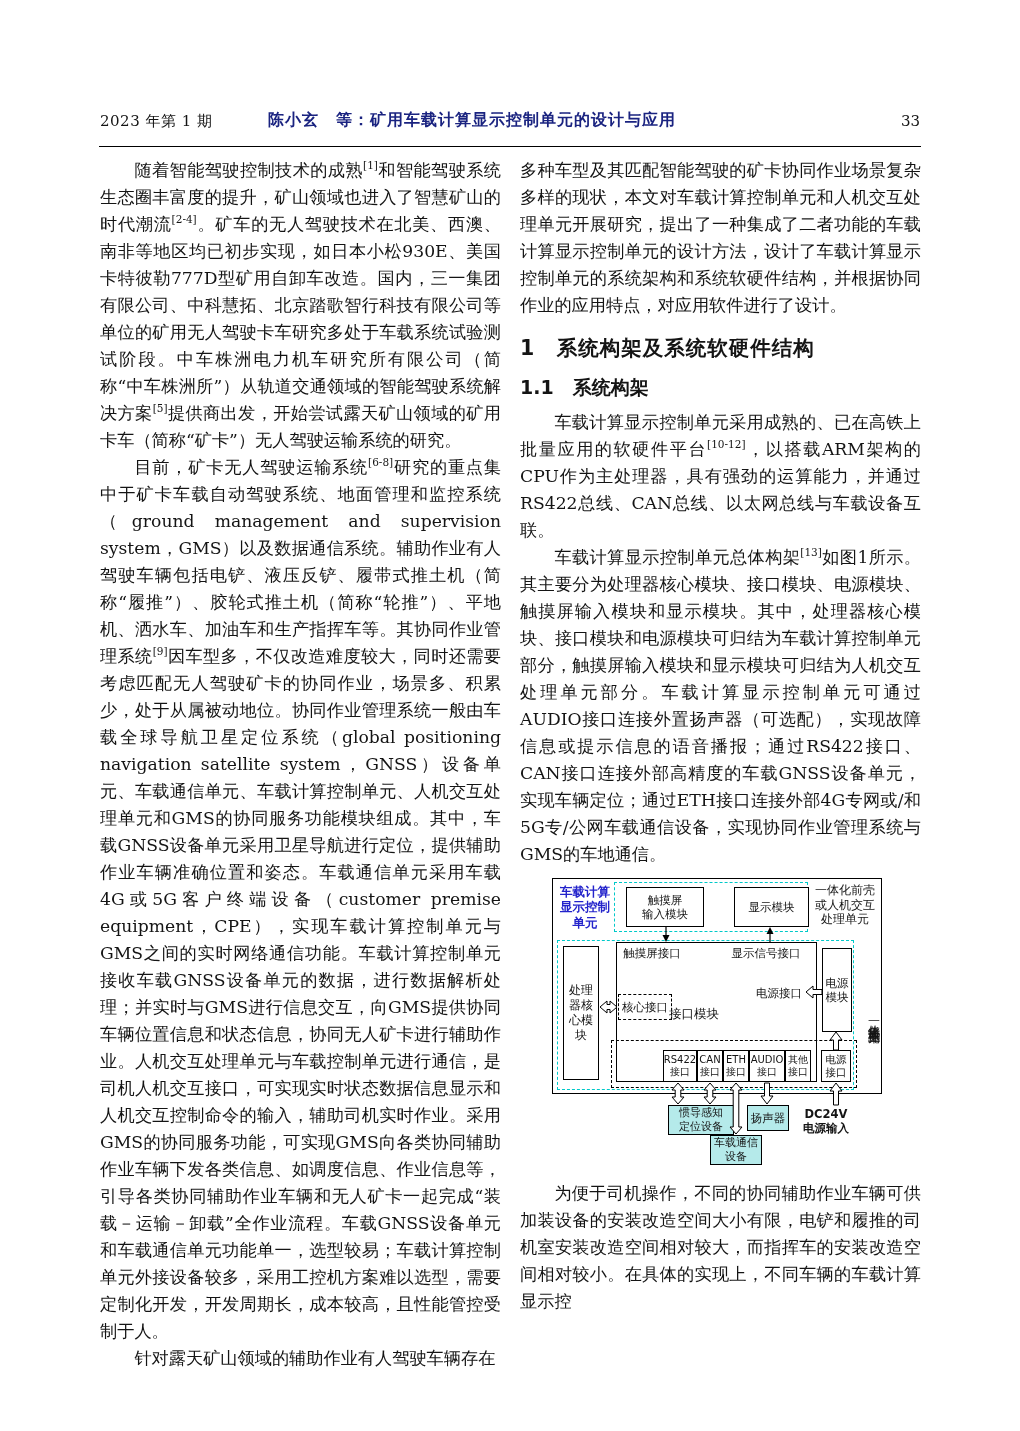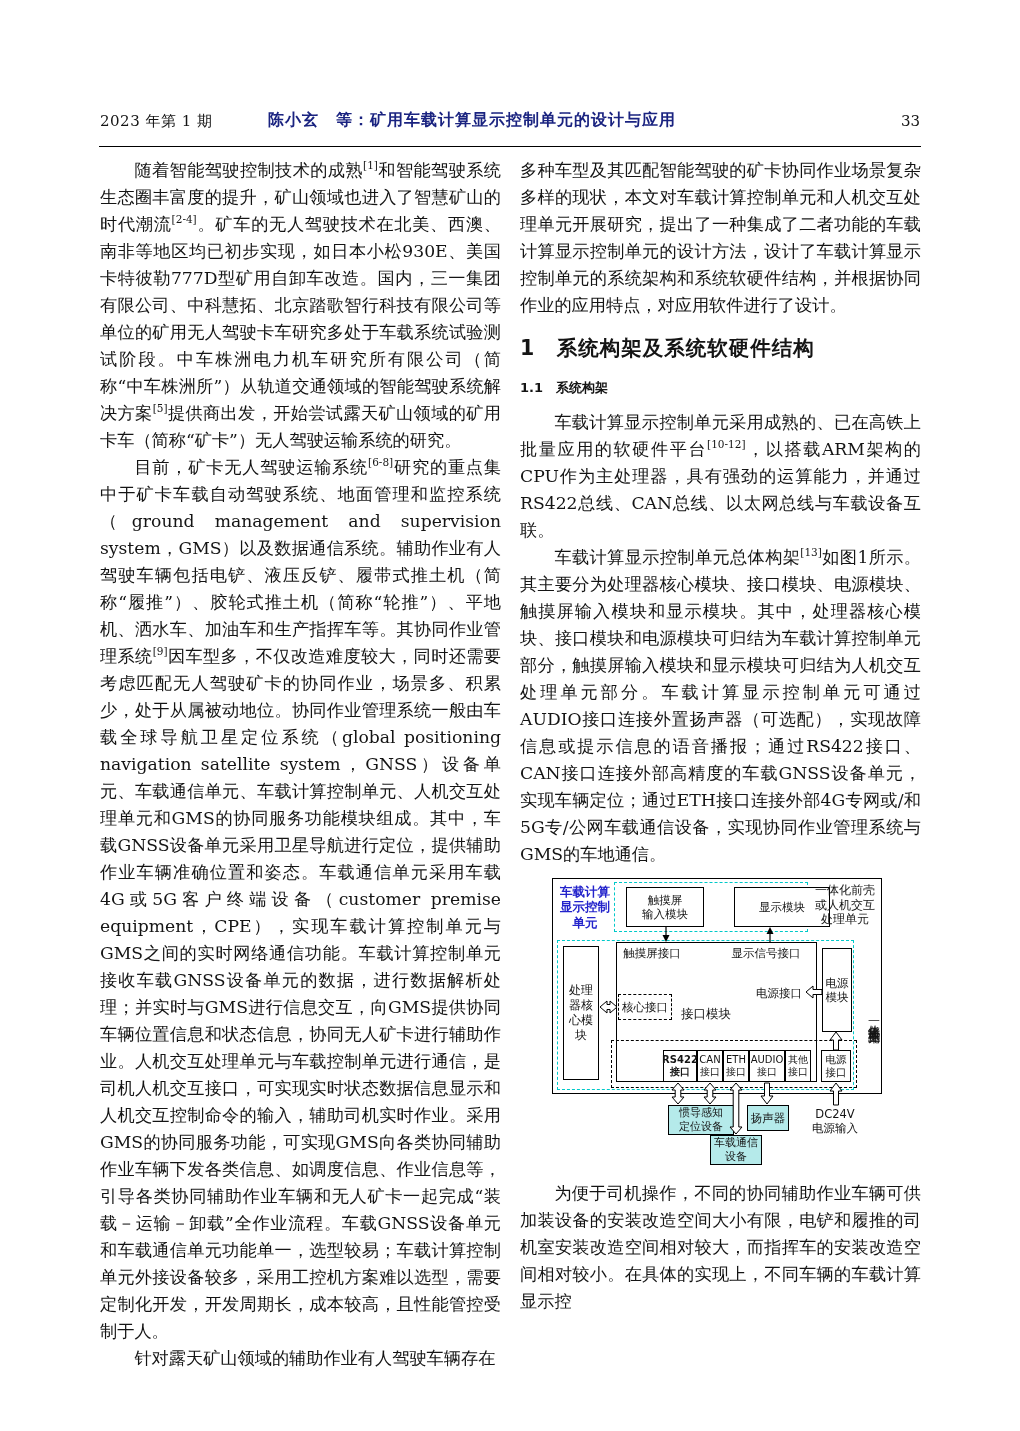--- a/index.html
+++ b/index.html
@@ -19,21 +19,21 @@
     text-align:justify;text-justify:inter-ideograph;}
   .col-left{left:100px;}
   .col-right{left:520px;}
   .col p{margin:0;text-indent:2em;}
   .col p.noindent{text-indent:0;}
   sup{font-size:10.5px;line-height:0;}
   h2.sec{font-family:"DejaVu Sans","Liberation Sans",sans-serif;font-weight:bold;
     font-size:20.5px;margin:0 0 15px 0;text-indent:0;text-align:left;letter-spacing:1px;}
   h2.sec1{margin:16px 0 12px 0;}
   h3.subsec{font-family:"DejaVu Sans","Liberation Sans",sans-serif;font-weight:bold;
-    font-size:13px;margin:6px 0 8px 0;text-align:left;}
+    font-size:19px;margin:6px 0 8px 0;text-align:left;}
   
   .fig-wrap{position:relative;width:340px;height:302px;margin:6px 0 4px 30px;
     font-family:"DejaVu Sans","Liberation Sans",sans-serif;}
   .fb{position:absolute;box-sizing:border-box;background:#fff;border:1.4px solid #000;
     display:flex;align-items:center;justify-content:center;text-align:center;
     white-space:pre-line;line-height:1.25;}
   .nofill{background:transparent;}
   .lbl{position:absolute;box-sizing:border-box;white-space:pre-line;text-align:center;line-height:1.22;}
   .dash-cyan{position:absolute;box-sizing:border-box;border:1.6px dashed #00c9c9;background:transparent;}
   .dash-blk{position:absolute;box-sizing:border-box;border:1.2px dashed #000;background:transparent;}
@@ -68,62 +68,62 @@
 
     <div class="fb nofill" style="left:2px;top:4px;width:330px;height:216px;"></div>
 
     <div class="lbl" style="left:6px;top:10px;width:58px;font-size:12.5px;font-weight:bold;color:#2323cb;">车载计算
 显示控制
 单元</div>
 
     <div class="dash-cyan" style="left:64px;top:8px;width:194px;height:50px;"></div>
     <div class="fb" style="left:76px;top:13px;width:78px;height:40px;font-size:11.5px;">触摸屏
 输入模块</div>
-    <div class="fb" style="left:184px;top:13px;width:96px;height:40px;font-size:11.5px;">显示模块</div>
+    <div class="fb" style="left:184px;top:13px;width:75px;height:40px;font-size:11.5px;">显示模块</div>
     <div class="lbl" style="left:258px;top:9px;width:74px;font-size:12px;">一体化前壳
 或人机交互
 处理单元</div>
 
     <div class="dash-cyan" style="left:7px;top:66px;width:297px;height:150px;"></div>
     <div class="fb" style="left:13px;top:72px;width:36px;height:134px;font-size:12px;">处理
 器核
 心模
 块</div>
 
     <div class="fb nofill" style="left:66px;top:68px;width:201px;height:140px;"></div>
     <div class="lbl" style="left:70px;top:72px;width:64px;font-size:11.5px;">触摸屏接口</div>
     <div class="lbl" style="left:178px;top:72px;width:76px;font-size:11.5px;">显示信号接口</div>
     <div class="dash-blk fb" style="left:68px;top:120px;width:54px;height:26px;font-size:11.5px;border-style:dashed;">核心接口</div>
-    <div class="lbl" style="left:128px;top:132px;width:56px;font-size:12.5px;">接口模块</div>
+    <div class="lbl" style="left:116px;top:132px;width:56px;font-size:12.5px;">接口模块</div>
     <div class="lbl" style="left:204px;top:112px;width:50px;font-size:11.5px;">电源接口</div>
     <div class="fb" style="left:272px;top:74px;width:30px;height:84px;font-size:11.5px;">电源
 模块</div>
 
     <div class="dash-blk" style="left:61px;top:166px;width:246px;height:48px;"></div>
-    <div class="fb" style="left:113px;top:176px;width:34px;height:32px;font-size:10px;font-weight:bold;">RS422
+    <div class="fb" style="left:113px;top:176px;width:34px;height:32px;font-size:10px;">RS422
 接口</div>
     <div class="fb" style="left:147px;top:176px;width:26px;height:32px;font-size:10px;">CAN
 接口</div>
     <div class="fb" style="left:173px;top:176px;width:26px;height:32px;font-size:10px;">ETH
 接口</div>
     <div class="fb" style="left:199px;top:176px;width:36px;height:32px;font-size:10px;">AUDIO
 接口</div>
     <div class="fb" style="left:235px;top:176px;width:26px;height:32px;font-size:10px;">其他
 接口</div>
     <div class="fb" style="left:271px;top:176px;width:30px;height:32px;font-size:10.5px;">电源
 接口</div>
 
     <div class="lbl vert" style="left:307px;top:72px;height:146px;width:24px;font-size:12px;">一体化后壳或主控单元</div>
 
     <div class="fb dev" style="left:118px;top:231px;width:66px;height:30px;font-size:11px;">惯导感知
 定位设备</div>
     <div class="fb dev" style="left:197px;top:231px;width:42px;height:26px;font-size:11.5px;">扬声器</div>
     <div class="fb dev" style="left:160px;top:261px;width:52px;height:30px;font-size:11px;">车载通信
 设备</div>
-    <div class="lbl" style="left:254px;top:233px;width:62px;font-size:11.5px;font-weight:normal;">DC24V
+    <div class="lbl" style="left:245px;top:233px;width:62px;font-size:11.5px;font-weight:bold;">DC24V
 电源输入</div>
 
     <svg class="fig-svg" width="340" height="302" viewBox="0 0 340 302">
 
       <line x1="116" y1="53" x2="116" y2="63" stroke="#000" stroke-width="1.2"></line>
       <path d="M116,68 L112.5,61 L119.5,61 Z" fill="#000"></path>
 
       <line x1="220" y1="68" x2="220" y2="58" stroke="#000" stroke-width="1.2"></line>
       <path d="M220,53 L216.5,60 L223.5,60 Z" fill="#000"></path>
 

